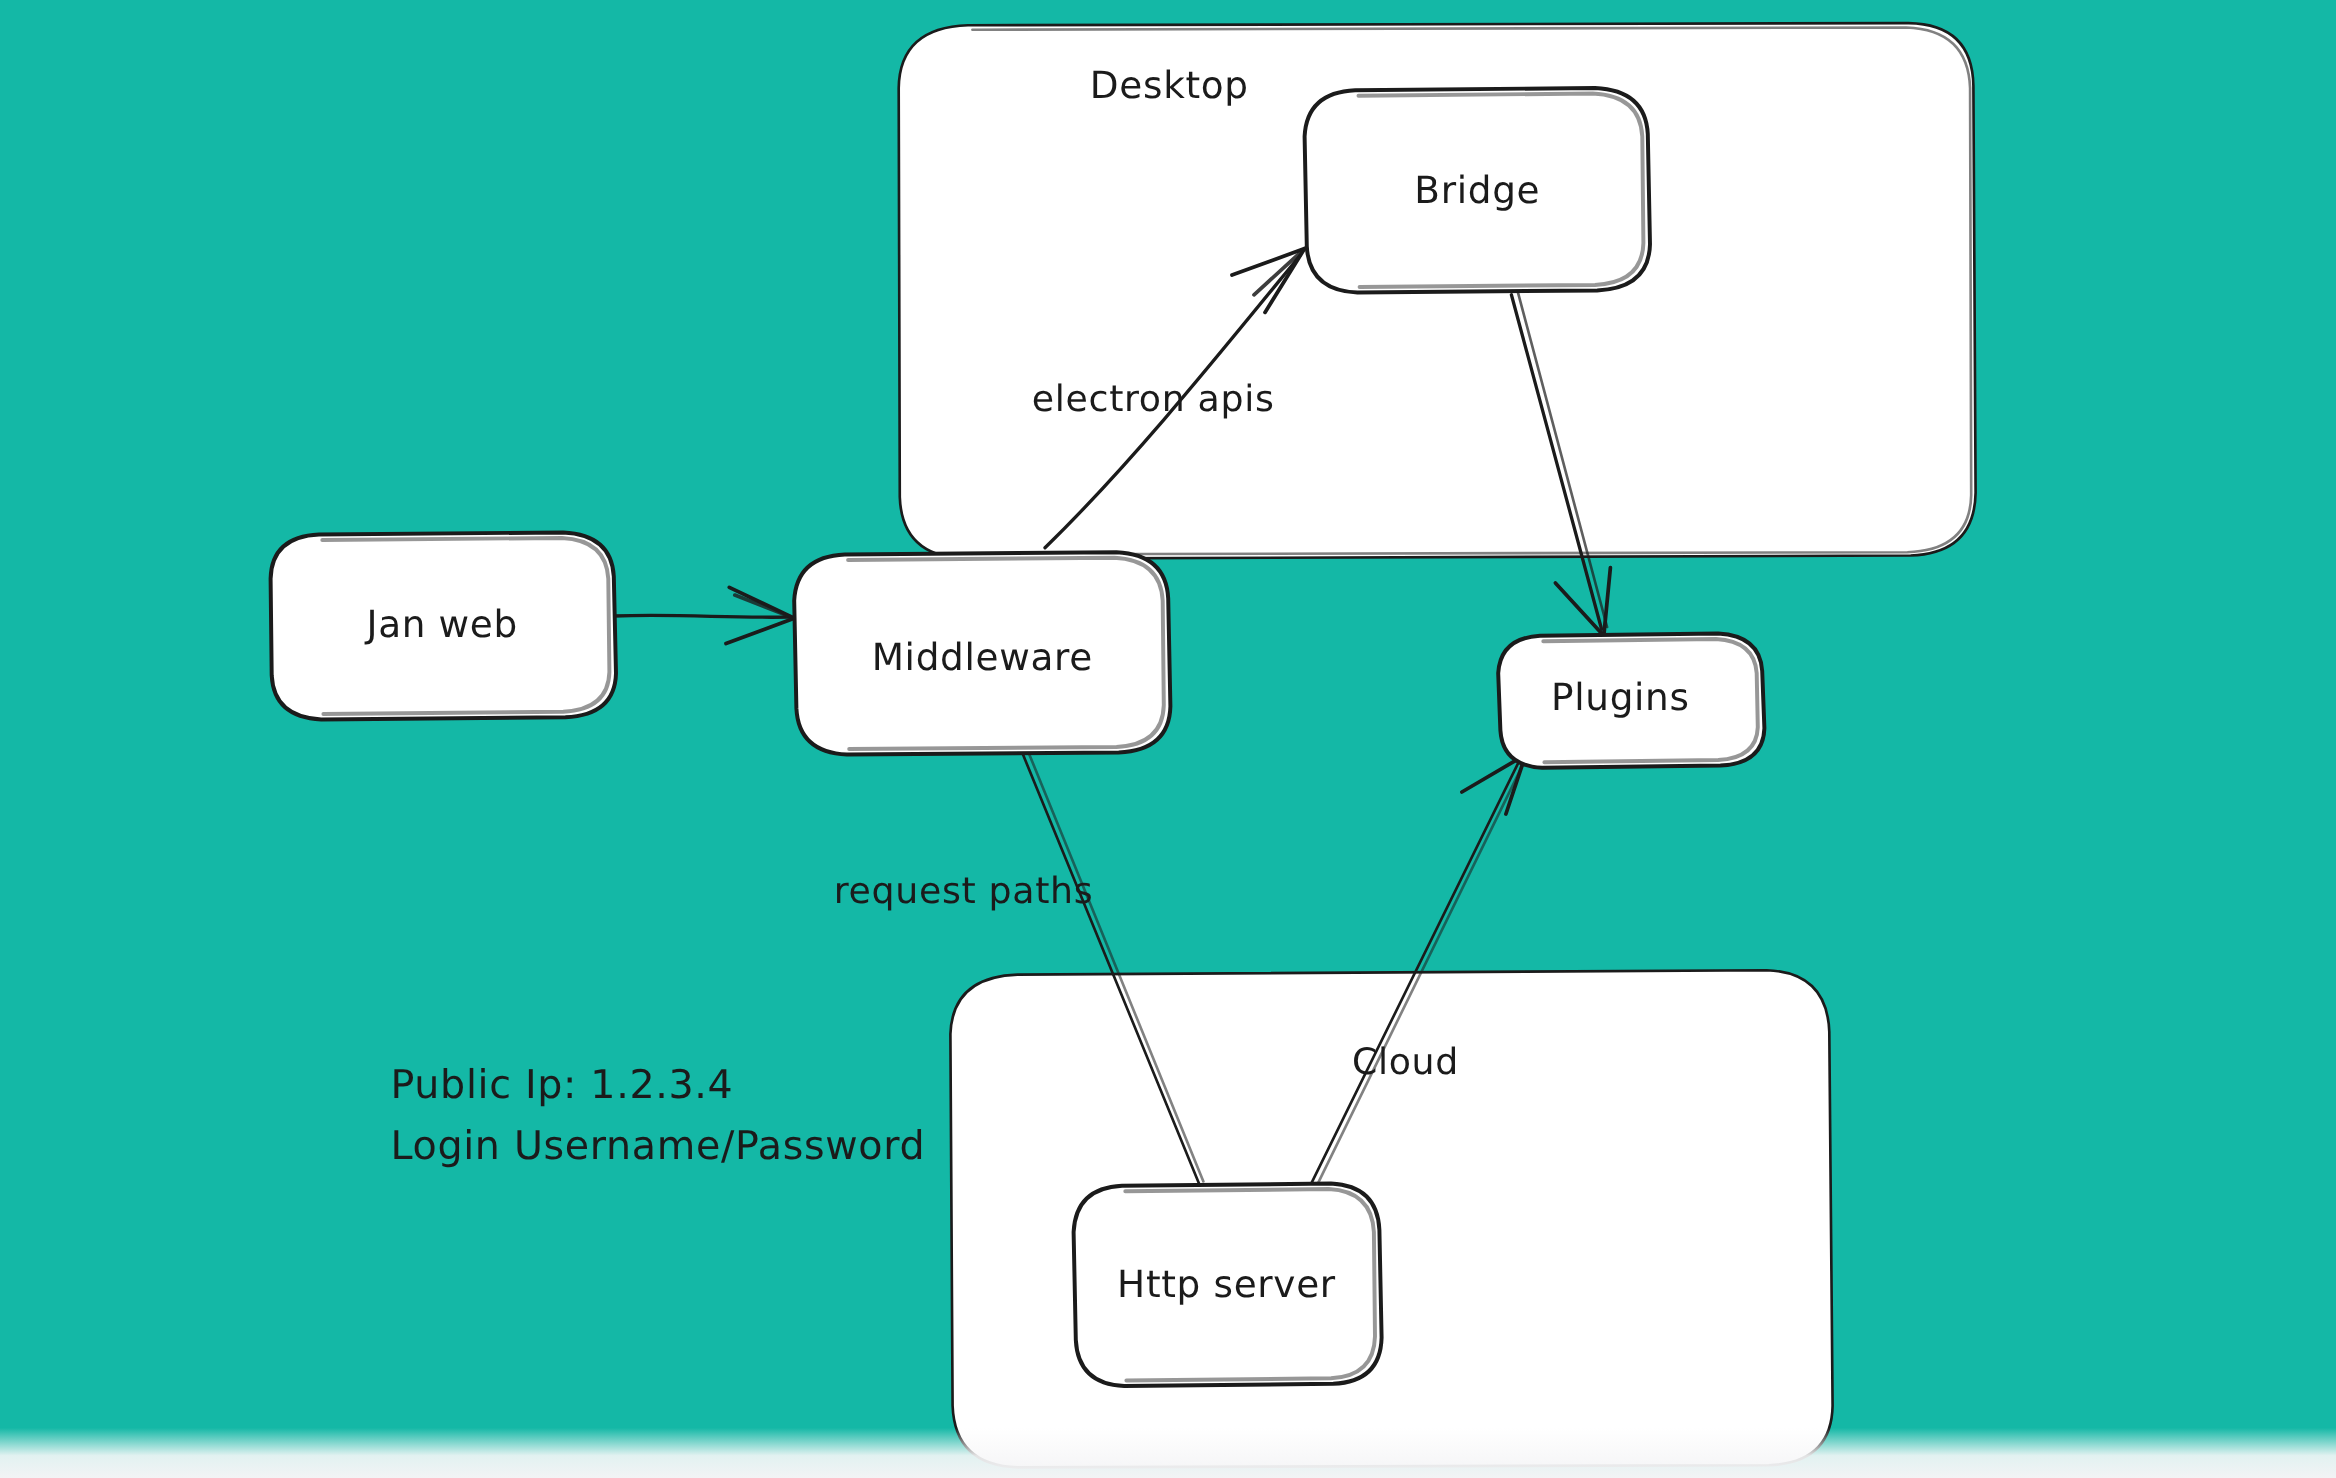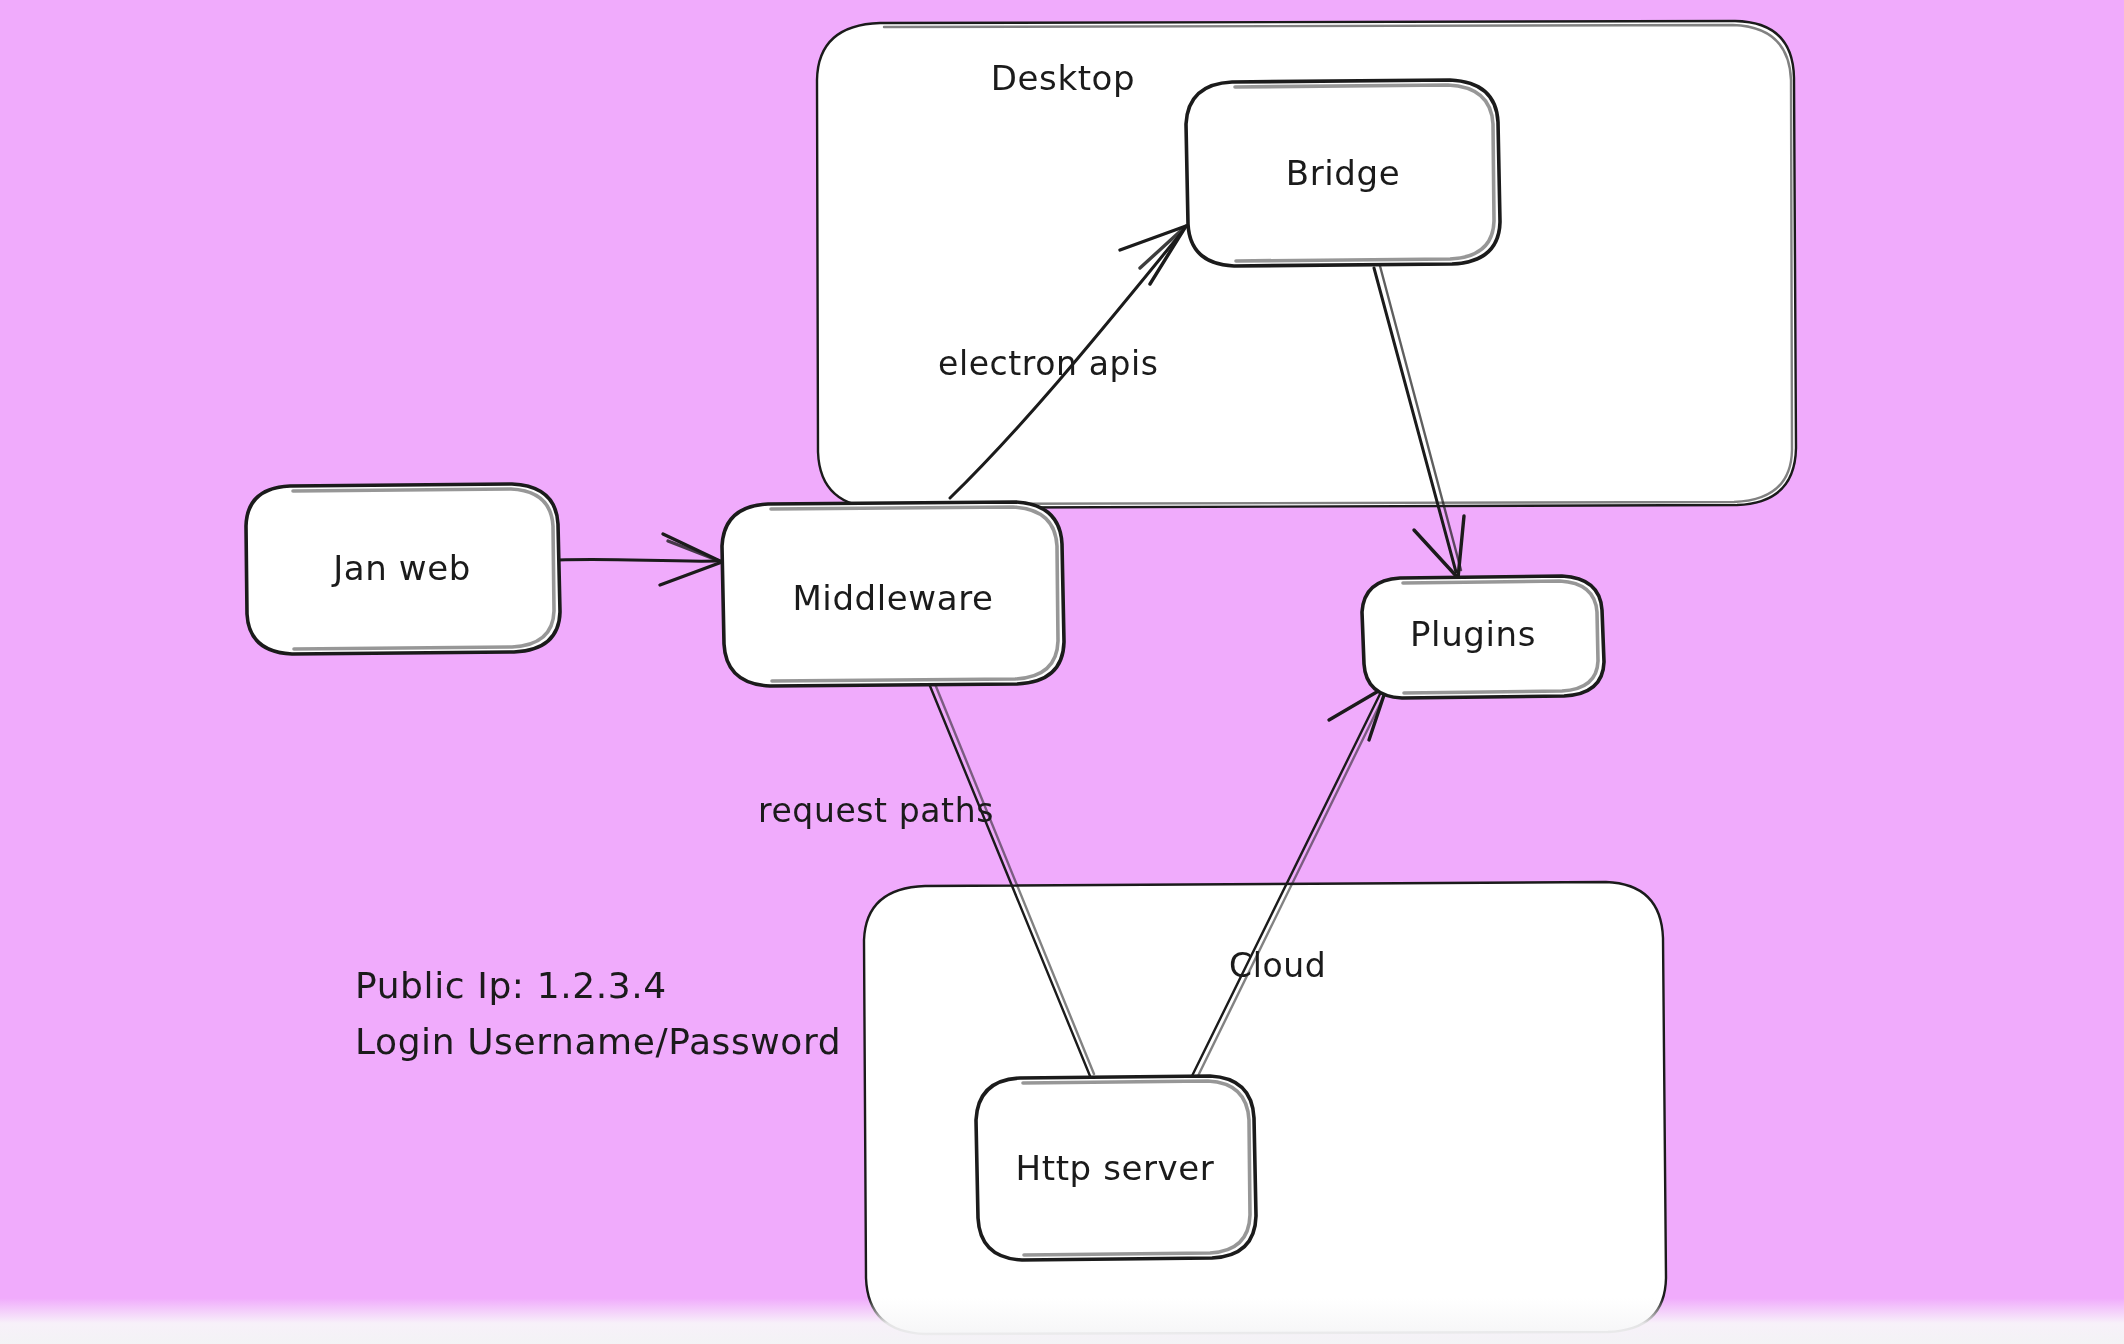--- a/index.html
+++ b/index.html
@@ -11,21 +11,21 @@
   body {
     width: 2124px;
     height: 1344px;
     overflow: hidden;
     font-family: "DejaVu Sans", sans-serif;
   }
   #canvas-wrap {
     position: relative;
     width: 2124px;
     height: 1344px;
-    background: #f0abfc;
+    background: #14b8a6;
   }
   
   #bottom-fade {
     position: absolute;
     left: 0;
     bottom: 0;
     width: 2124px;
     height: 46px;
     background: linear-gradient(to bottom, rgba(255,255,255,0) 0%, rgba(248,248,249,0.9) 55%, rgba(243,243,245,1) 100%);
     pointer-events: none;

